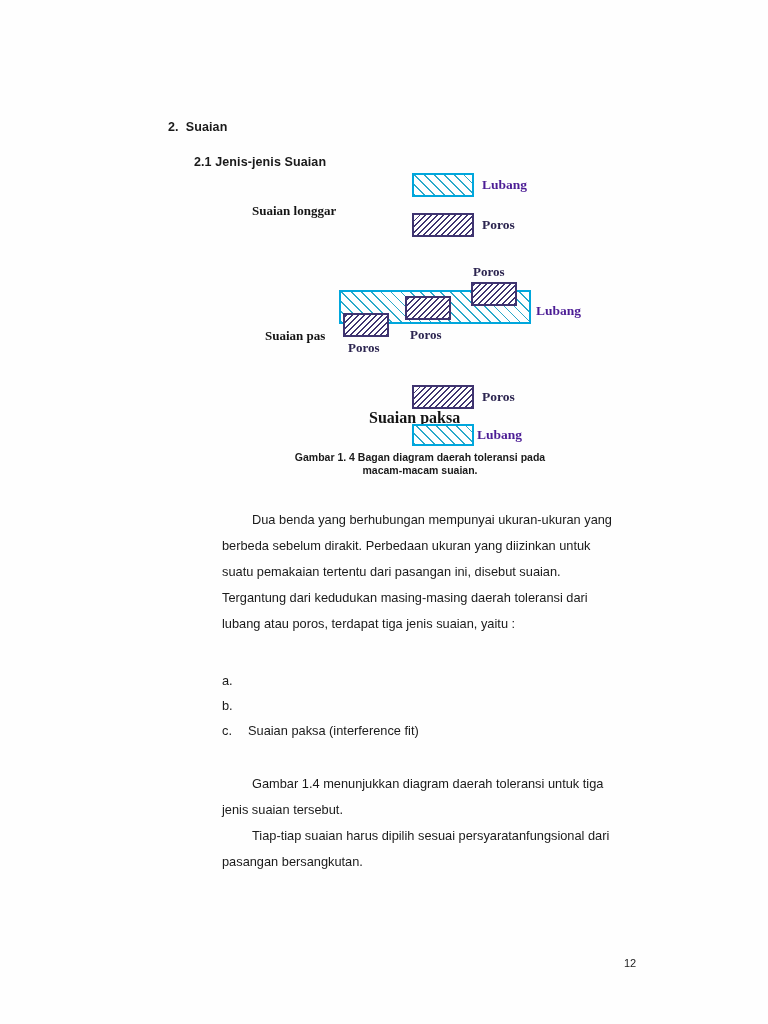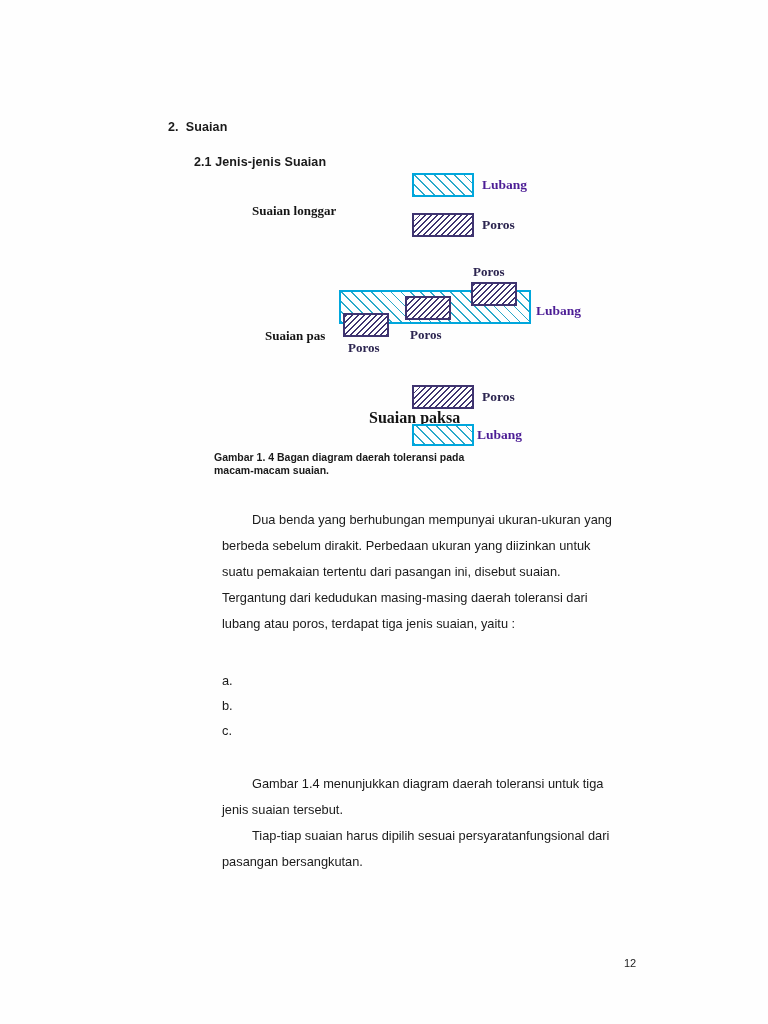--- a/index.html
+++ b/index.html
@@ -84,20 +84,21 @@
   .lbl-cyan { color: #4c1d95; }
   .lbl-navy { color: #2c2550; }
   .lbl-black { color: #141414; }
 
   
   .caption {
     position: absolute;
     left: 214px;
     top: 451px;
     width: 412px;
+    text-align: center;
     font-size: 10.5px;
     font-weight: bold;
     line-height: 1.28;
   }
 
   
   .body-block {
     position: absolute;
     left: 222px;
     width: 400px;
@@ -186,20 +187,21 @@
 
   <div class="list" style="top:668px;">
     <div class="list-row">
       <span class="list-marker">a.</span>
     </div>
     <div class="list-row">
       <span class="list-marker">b.</span>
     </div>
     <div class="list-row">
       <span class="list-marker">c.</span>
+      <span>Suaian paksa (interference fit)</span>
     </div>
   </div>
 
   <div class="body-block" style="top:771px;">
     <p>Gambar 1.4 menunjukkan diagram daerah toleransi untuk tiga jenis suaian tersebut.</p>
   </div>
 
   <div class="body-block" style="top:823px;">
     <p>Tiap-tiap suaian harus dipilih sesuai persyaratanfungsional dari pasangan bersangkutan.</p>
   </div>

